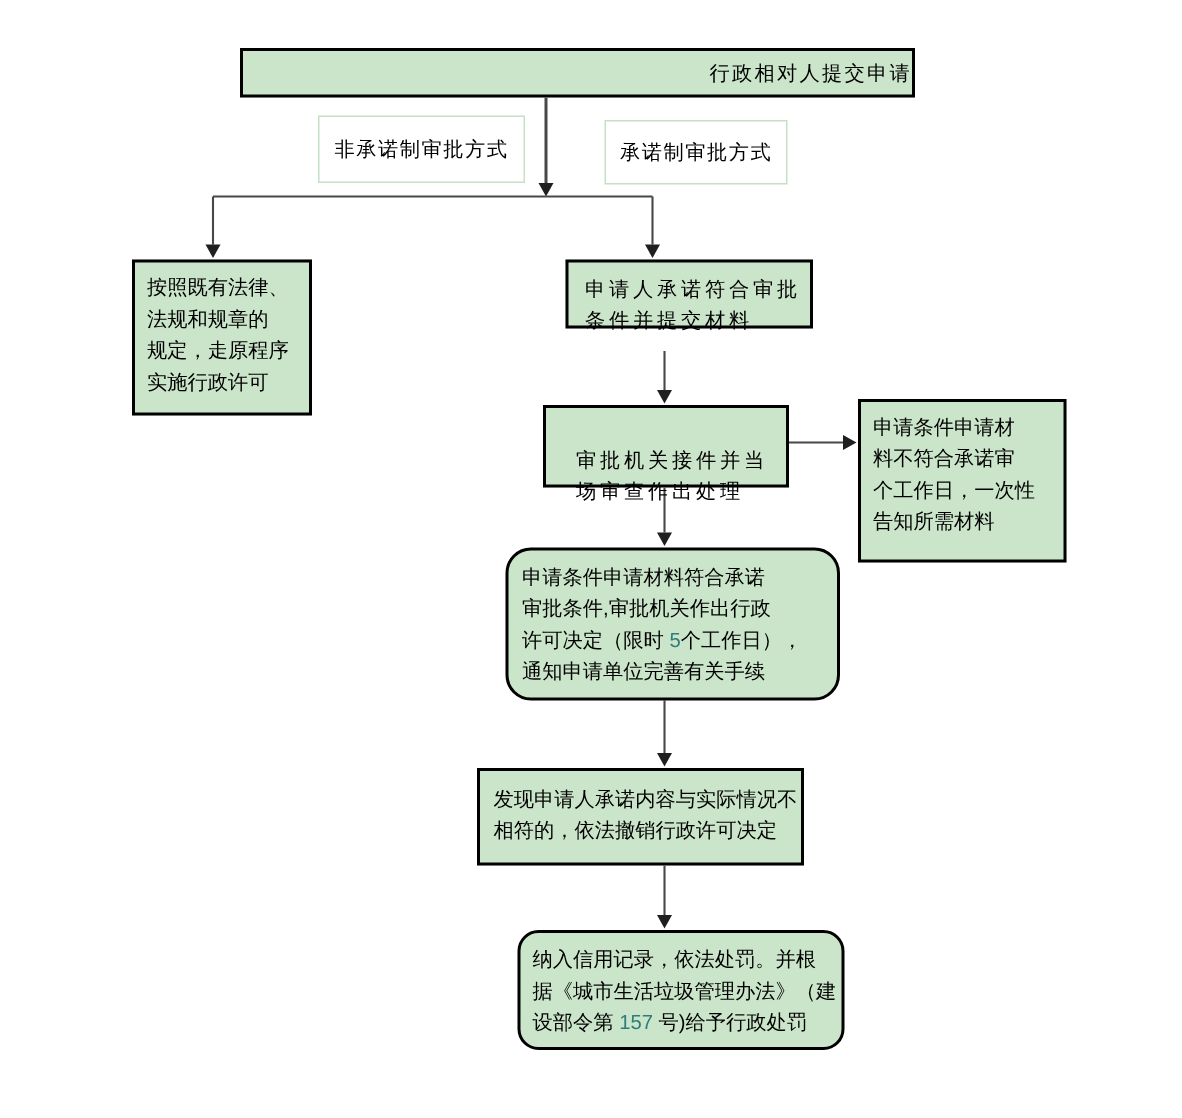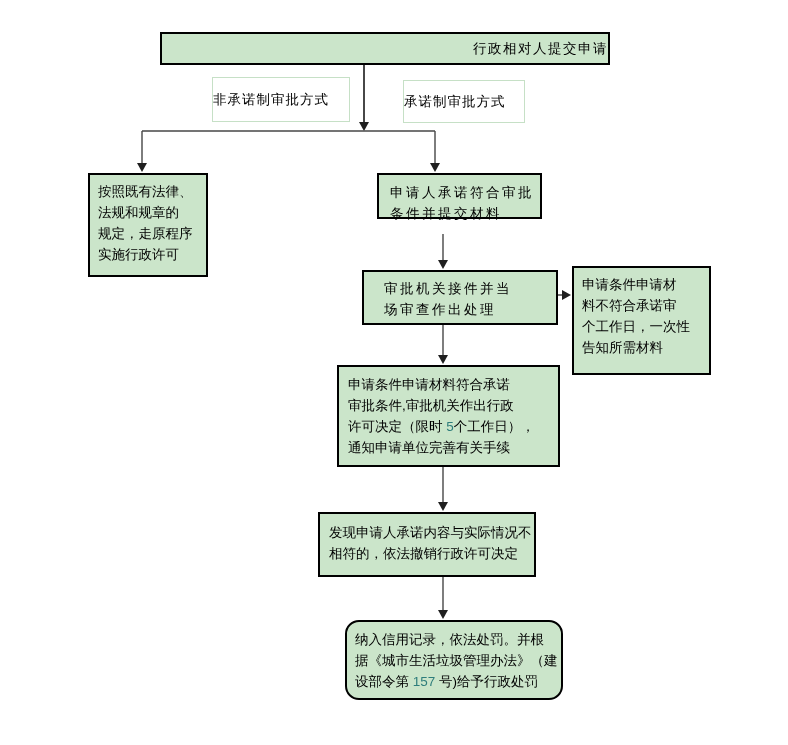--- a/index.html
+++ b/index.html
@@ -28,34 +28,34 @@
     position:absolute;box-sizing:border-box;
     font-size:13.5px;line-height:21px;
   }
   .green{
     background:var(--c-box_fill);
     border:2.6px solid var(--c-box_border);
   }
   .label{
     background:#ffffff;
     border:1px solid var(--c-label_border);
-    display:flex;align-items:center;justify-content:flex-start;
+    display:flex;align-items:center;justify-content:center;
     letter-spacing:1px;
   }
   .center{display:flex;align-items:center;justify-content:flex-end;}
   .ln{white-space:nowrap;}
   .num{color:var(--c-digit);}
   .b-top {left:160px;top:32px;width:450px;height:33px;letter-spacing:1.5px;}
   .b-lblL{left:212px;top:77px;width:138px;height:45px;}
   .b-lblR{left:403px;top:80px;width:122px;height:43px;}
   .b-left{left:88px; top:173px;width:120px;height:104px;padding:6px 16px 0 8px;}
   .b-2   {left:361px;top:173px;width:165px;height:46px; padding:7px 0 0 11px;letter-spacing:2.5px;margin-left:16px;}
-  .b-3   {left:362px;top:270px;width:196px;height:55px; padding:6px 0 0 20px;letter-spacing:2.5px;}
+  .b-3   {left:362px;top:270px;width:164px;height:55px; padding:24px 0 0 20px;letter-spacing:2.5px;}
   .b-3r  {left:572px;top:266px;width:139px;height:109px;padding:6px 0 0 8px;}
-  .b-4   {left:337px;top:365px;width:223px;height:102px;padding:7px 0 0 9px;}
+  .b-4   {left:337px;top:365px;width:223px;height:102px;padding:7px 0 0 9px;border-radius:17px;}
   .b-5   {left:318px;top:512px;width:218px;height:65px; padding:8px 0 0 9px;}
   .b-6   {left:345px;top:620px;width:218px;height:80px; padding:7px 0 0 8px;border-radius:14px;}
 </style>
 </head>
 <body>
 
 <div class="canvas">
 
   <svg class="wires" width="788" height="745">
 

